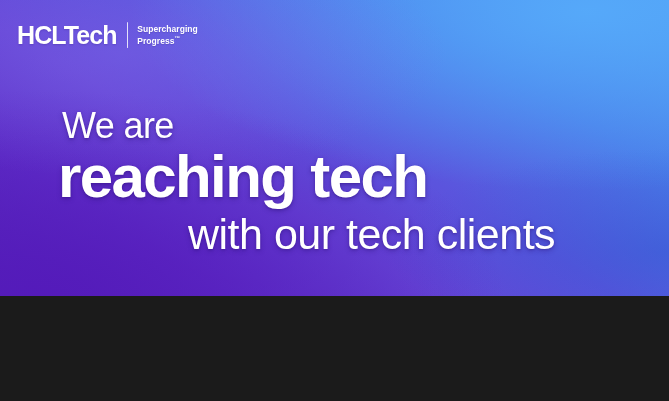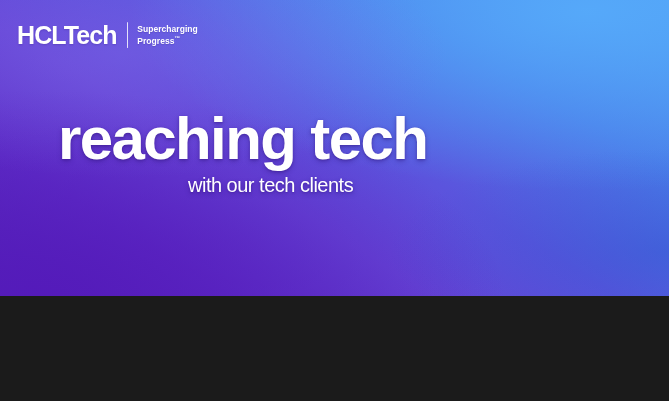--- a/index.html
+++ b/index.html
@@ -110,21 +110,21 @@
   .line-3 {
     font-size: 60px;
     font-weight: 700;
     letter-spacing: -1.6px;
     line-height: 1.02;
     margin-left: -4px;
     margin-top: -4px;
   }
 
   .line-4 {
-    font-size: 20px;
+    font-size: 43px;
     font-weight: 400;
     letter-spacing: -0.5px;
     line-height: 1.0;
     margin-top: 6px;
     margin-left: 126px;
   }
 </style>
 </head>
 <body>
 
@@ -133,17 +133,18 @@
   <div class="logo-block">
     <div class="logo-word">HCLTech</div>
     <div class="logo-divider"></div>
     <div class="logo-tagline">
       <div>Supercharging</div>
       <div><span>Progress</span><span class="tm">™</span></div>
     </div>
   </div>
 
   <div class="headline">
+    <div class="line line-1">We are</div>
     <div class="line line-2">reaching tech</div>
     <div class="line line-4">with our tech clients</div>
   </div>
 
 </div>
 
 </body></html>

